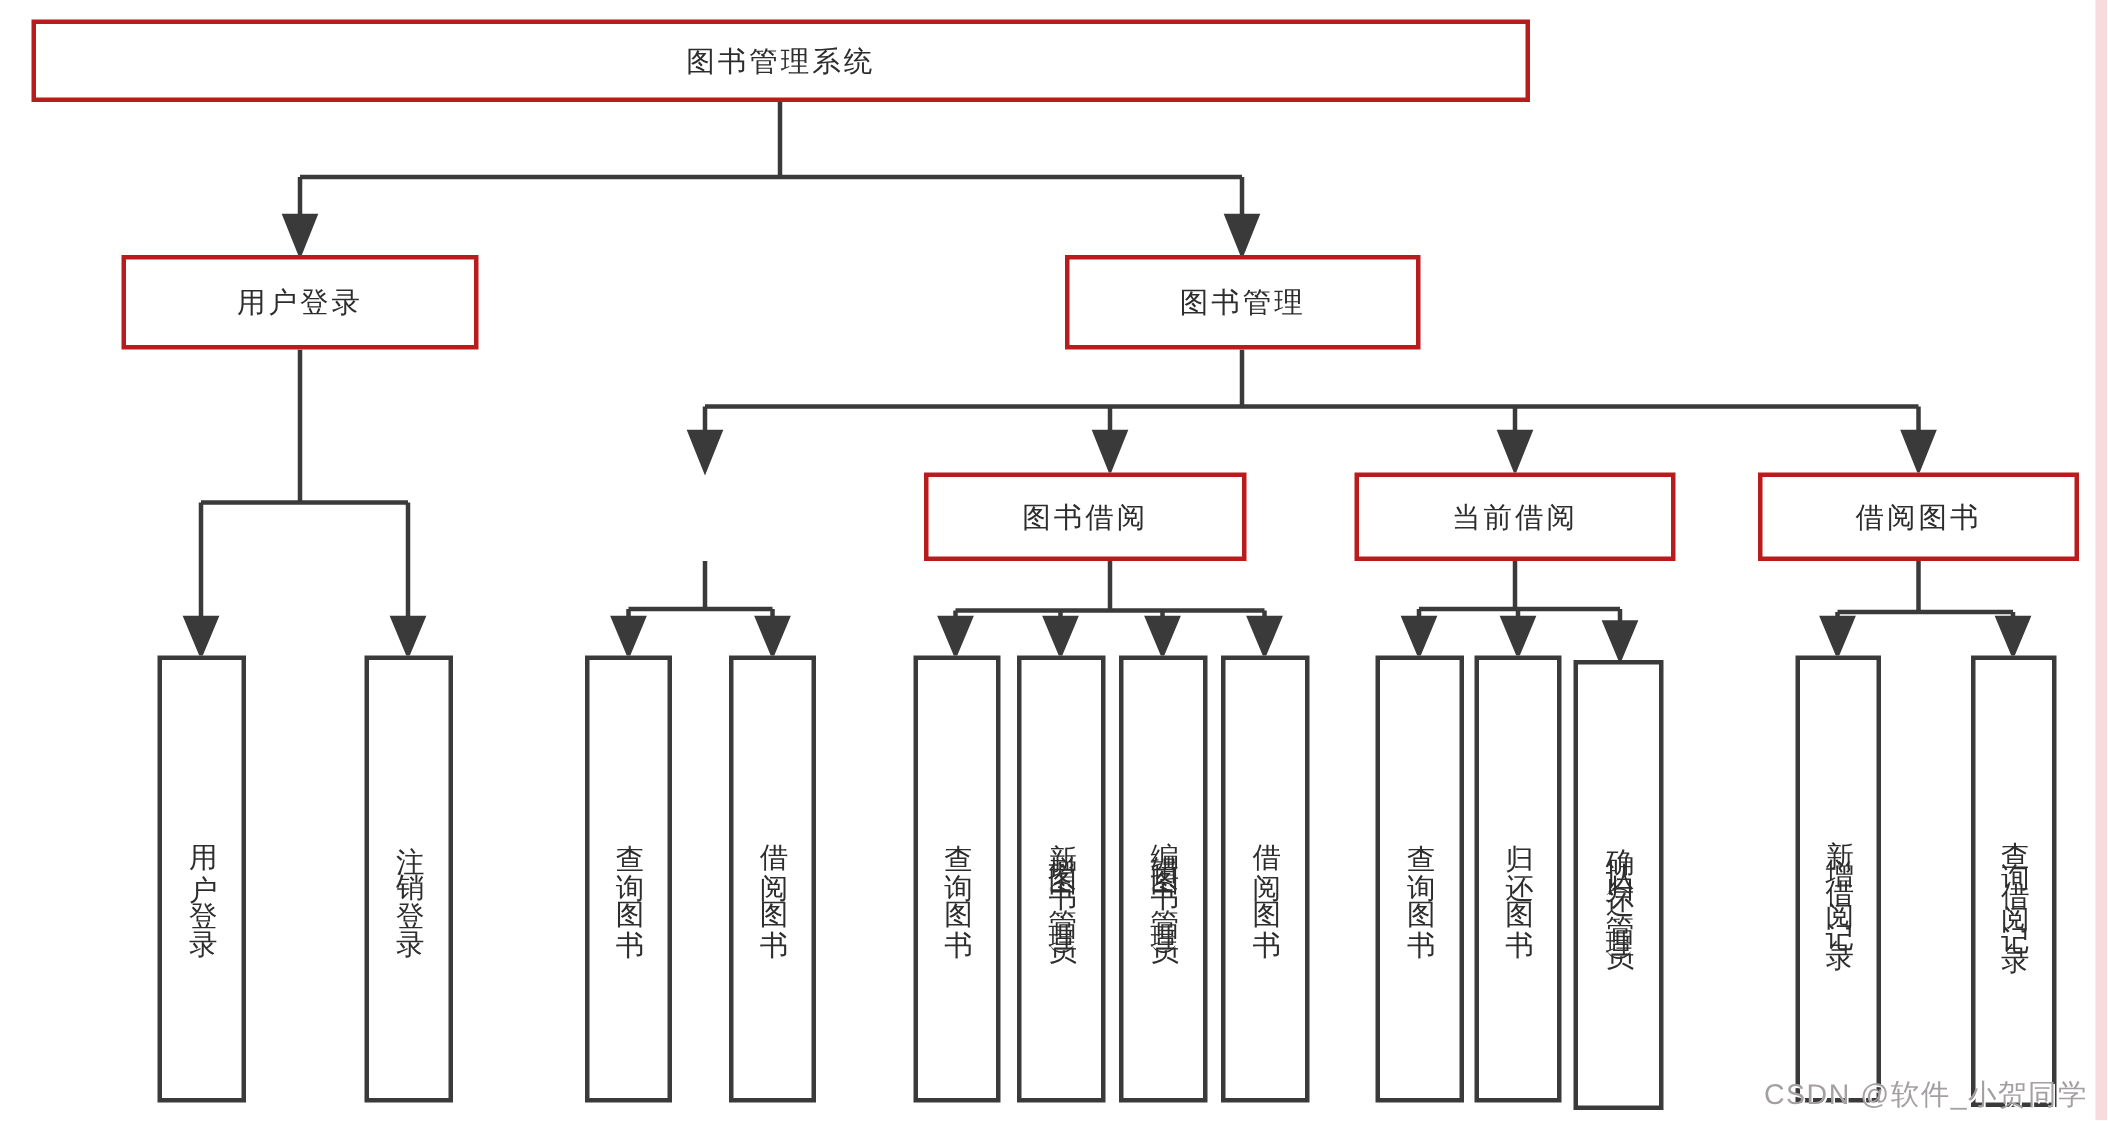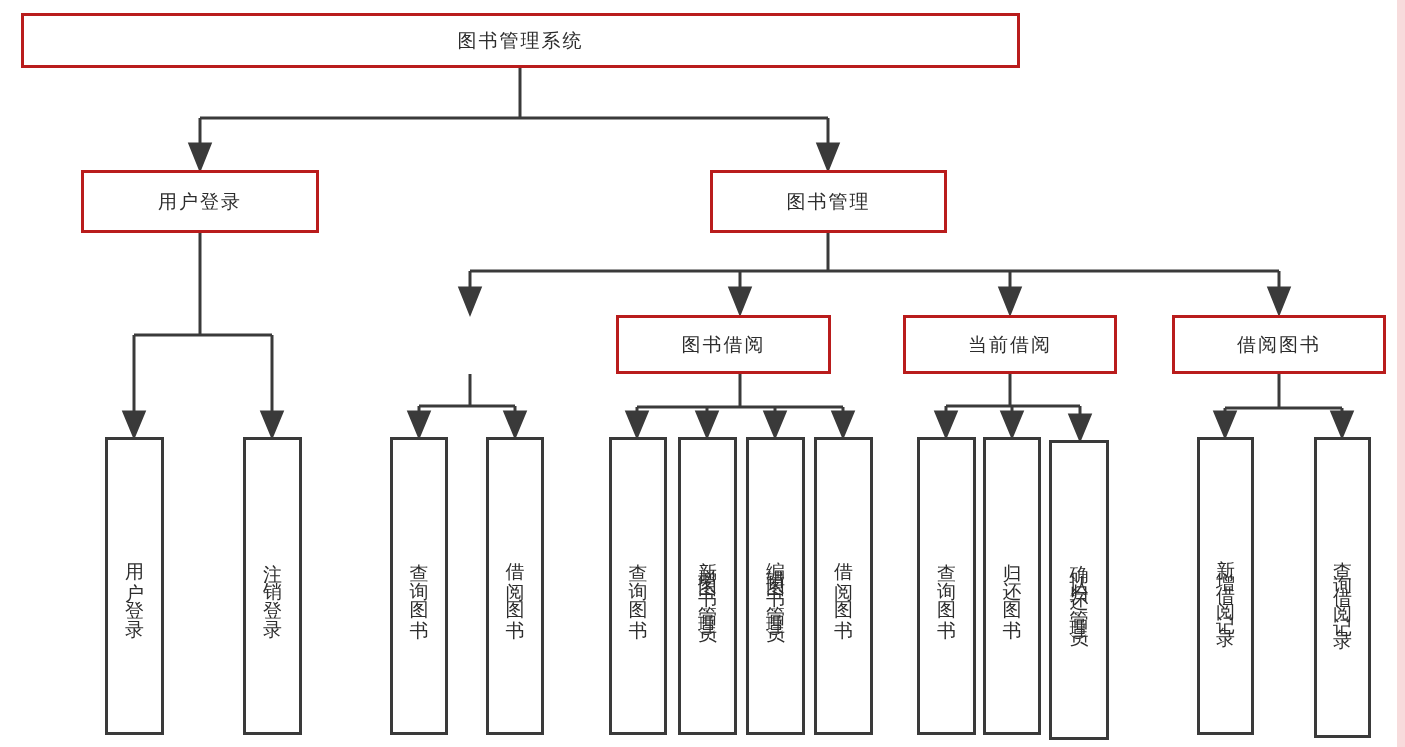--- a/index.html
+++ b/index.html
@@ -194,15 +194,16 @@
     <span>确认归还（管理员）</span>
   </div>
 
   <div class="vnode ls6" style="left:1197px;top:437px;width:57px;height:298px">
     <span>新增借阅记录</span>
   </div>
   <div class="vnode ls6" style="left:1314px;top:437px;width:57px;height:301px">
     <span>查询借阅记录</span>
   </div>
 
+  <div class="watermark">CSDN @软件_小贺同学</div>
   <div class="pink-strip"></div>
 
 </div>
 
 </body></html>

